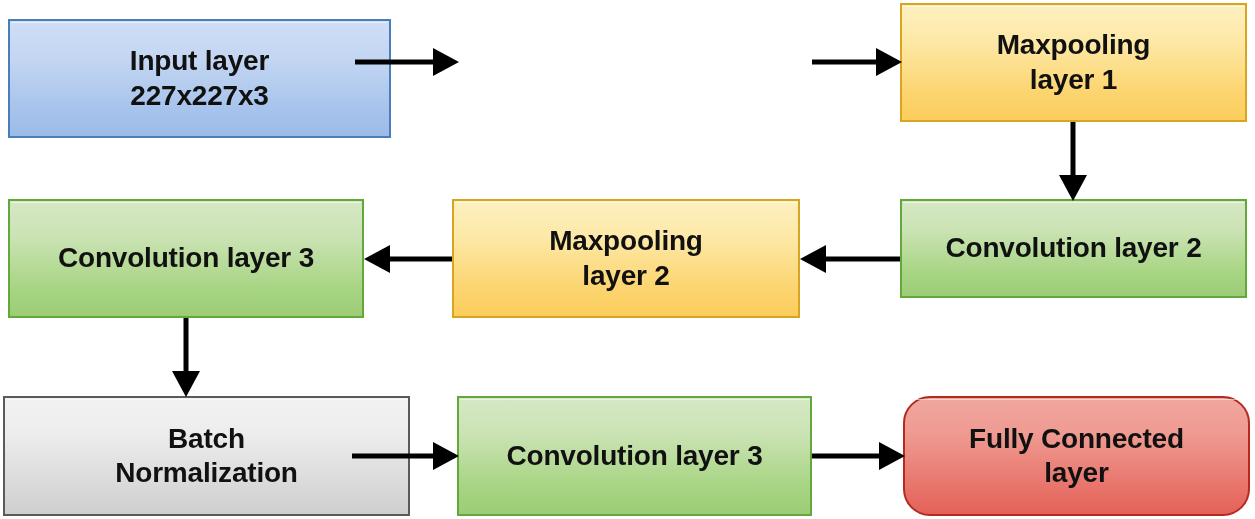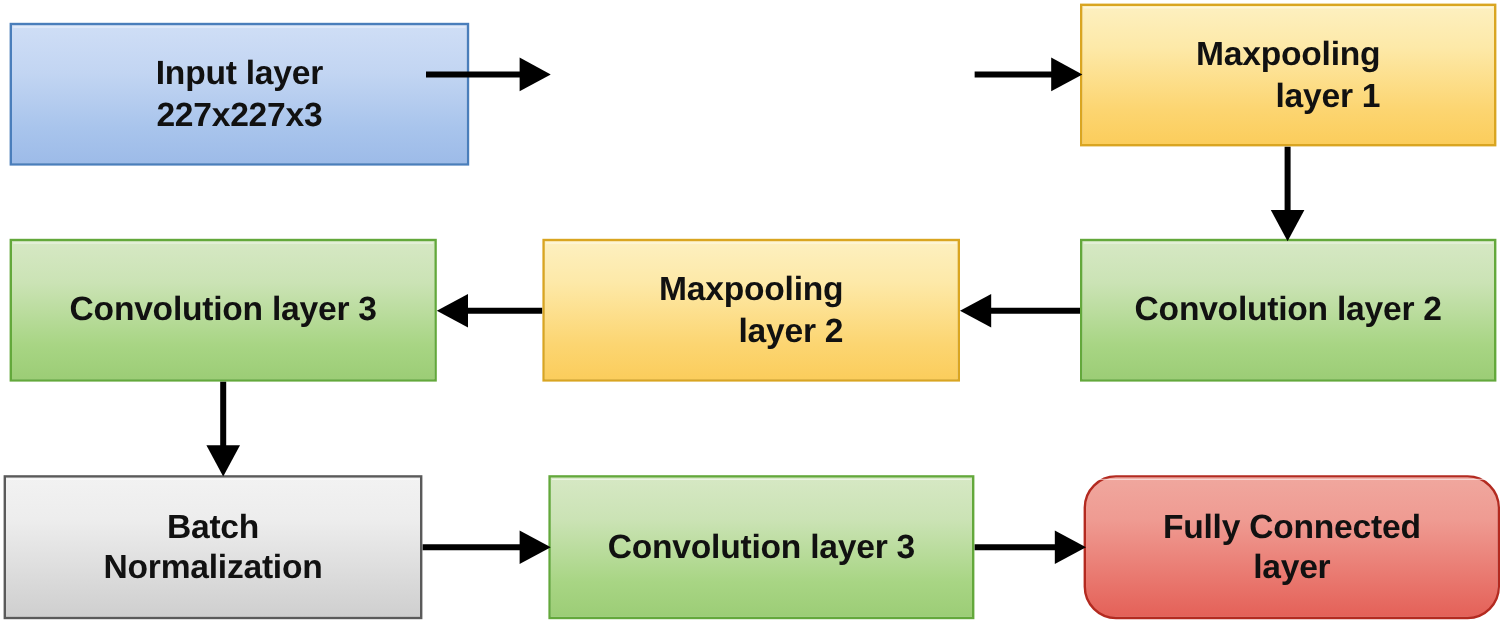--- a/index.html
+++ b/index.html
@@ -41,21 +41,20 @@
     background: linear-gradient(to bottom, #cfdef6 0%, #c2d5f2 35%, #a8c4ec 75%, #9dbbe8 100%);
     border-color: #4a7ebb;
   }
   .node.green {
     background: linear-gradient(to bottom, #d6e8c4 0%, #cbe3b5 30%, #a8d584 75%, #9ccd76 100%);
     border-color: #63a83b;
   }
   .node.yellow {
     background: linear-gradient(to bottom, #fdf0c0 0%, #fde9a8 30%, #fcd571 75%, #fbcd5c 100%);
     border-color: #d9a521;
-    text-align: right;
   }
   .node.grey {
     background: linear-gradient(to bottom, #f2f2f2 0%, #ededed 30%, #d8d8d8 78%, #cfcfcf 100%);
     border-color: #5a5a5a;
   }
   .node.red {
     background: linear-gradient(to bottom, #f0a79e 0%, #ef9b92 30%, #e8736a 78%, #e46158 100%);
     border-color: #b32a20;
     border-radius: 27px;
   }
@@ -100,25 +99,25 @@
 
   <div class="node green" style="left:8px; top:199px; width:356px; height:119px;">
     <span class="node-label">Convolution layer 3</span>
   </div>
 
   <div class="node yellow" style="left:452px; top:199px; width:348px; height:119px;">
     <span class="node-label">Maxpooling
 layer 2</span>
   </div>
 
-  <div class="node green" style="left:900px; top:199px; width:347px; height:119px;text-align:right;">
+  <div class="node green" style="left:900px; top:199px; width:347px; height:99px;text-align:right;">
     <span class="node-label">Convolution layer 2</span>
   </div>
 
-  <div class="node grey" style="left:3px; top:396px; width:349px; height:120px;">
+  <div class="node grey" style="left:3px; top:396px; width:407px; height:120px;">
     <span class="node-label">Batch
 Normalization</span>
   </div>
 
   <div class="node green" style="left:457px; top:396px; width:355px; height:120px;">
     <span class="node-label">Convolution layer 3</span>
   </div>
 
   <div class="node red" style="left:903px; top:396px; width:347px; height:120px;">
     <span class="node-label">Fully Connected

